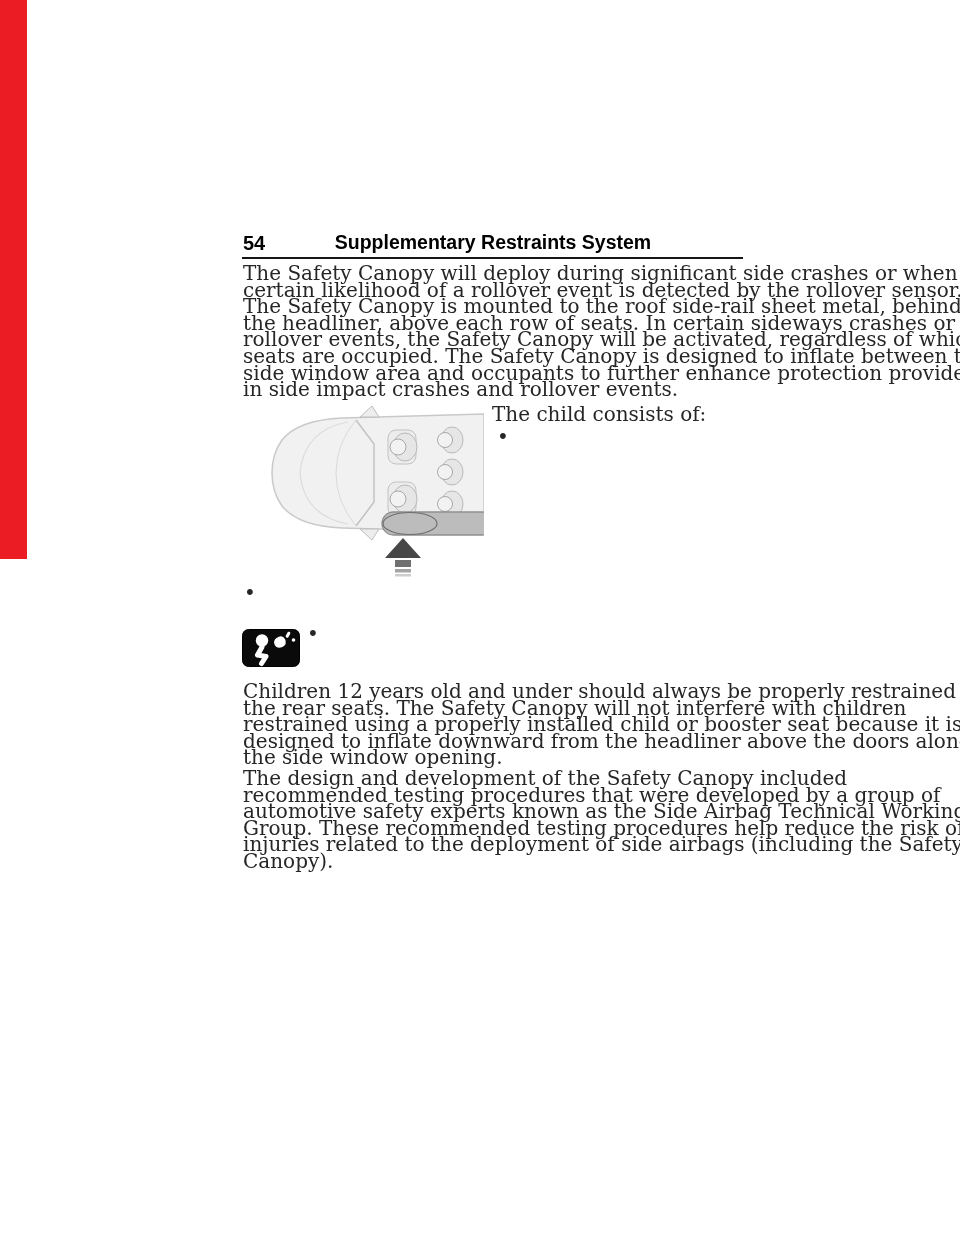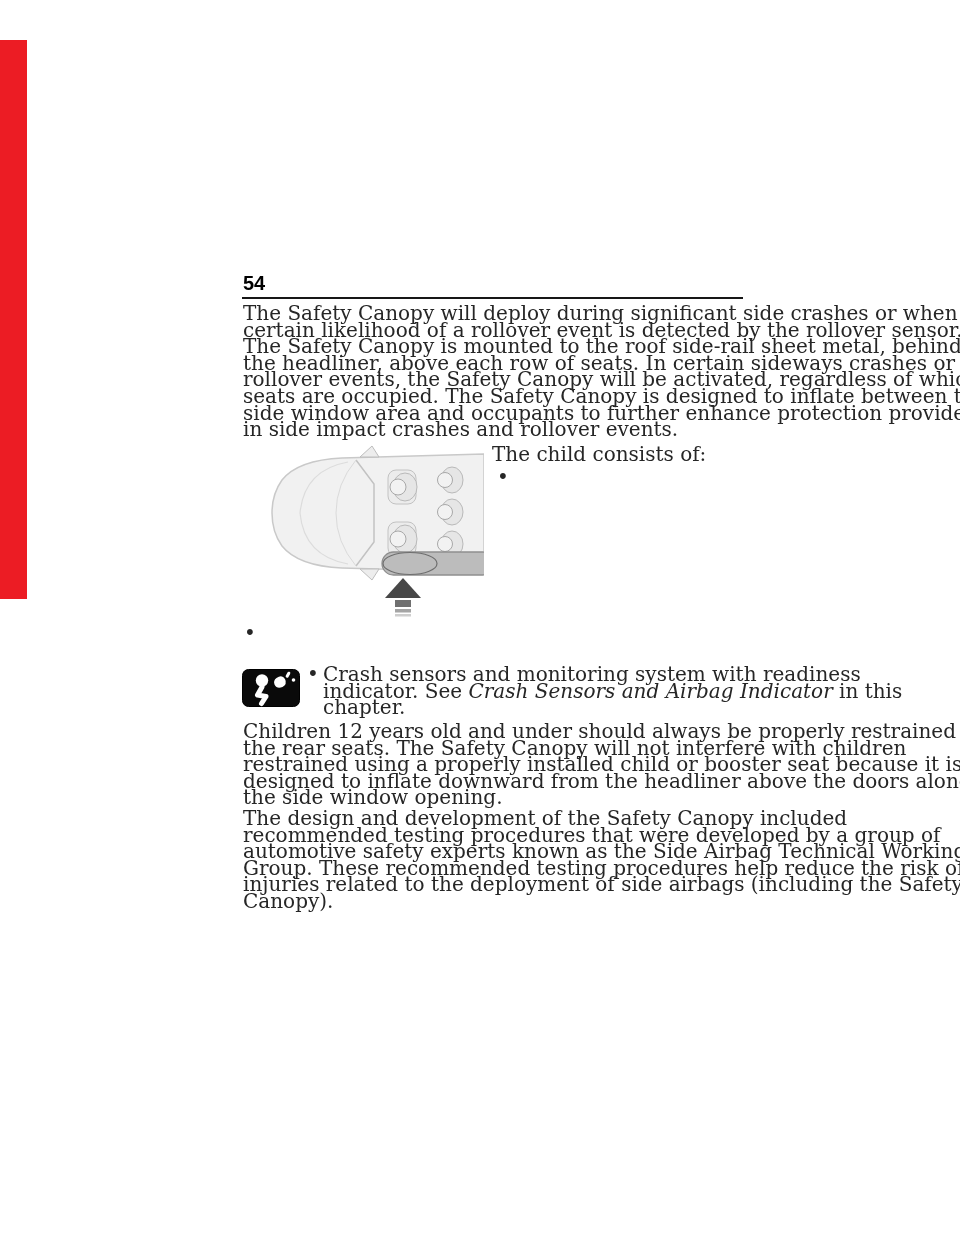--- a/index.html
+++ b/index.html
@@ -1,18 +1,18 @@
 <!DOCTYPE html>
 <html style="--accent-red: #ec1c24; --footer-gray: #8f9095; --watermark-gray: #8d8d8d; --text: #262626;"><head>
 <meta charset="utf-8">
 <style>
   html,body{margin:0;padding:0;background:#ffffff;}
   .page{
     position:relative;width:960px;height:1096px;background:#ffffff;overflow:hidden;
-    font-family:"DejaVu Serif","Liberation Serif",serif;color:var(--text,#262626);margin-top:40px;
+    font-family:"DejaVu Serif","Liberation Serif",serif;color:var(--text,#262626);
   }
   .abs{position:absolute;}
   .redbar{left:0;top:0;width:27px;height:559px;background:var(--accent-red,#ec1c24);}
   .hdr-num{
     left:243px;top:232px;font-family:"Liberation Sans",sans-serif;
     font-weight:bold;font-size:20px;color:#000;line-height:1.1;
   }
   .hdr-title{
     left:243px;top:232px;width:500px;text-align:center;
     font-family:"Liberation Sans",sans-serif;font-weight:bold;font-size:19.5px;color:#000;line-height:1.1;
@@ -47,20 +47,21 @@
   }
 </style>
 </head>
 <body>
 
 <div class="page">
 
   <div class="abs redbar"></div>
 
   <div class="abs hdr-num">54</div>
+  <div class="abs hdr-title">Supplementary Restraints System</div>
   <div class="abs hdr-rule"></div>
 
   <div class="abs body-text intro">The Safety Canopy will deploy during significant side crashes or when a
 certain likelihood of a rollover event is detected by the rollover sensor.
 The Safety Canopy is mounted to the roof side-rail sheet metal, behind
 the headliner, above each row of seats. In certain sideways crashes or
 rollover events, the Safety Canopy will be activated, regardless of which
 seats are occupied. The Safety Canopy is designed to inflate between the
 side window area and occupants to further enhance protection provided
 in side impact crashes and rollover events.</div>
@@ -104,23 +105,20 @@
   <svg class="abs airbag-icon" viewBox="0 0 58 38" width="58" height="38" xmlns="http://www.w3.org/2000/svg">
     <rect x="0.5" y="0.5" width="57" height="37" rx="6" fill="#0a0a0a" stroke="#000"></rect>
     <circle cx="20" cy="11.5" r="6.2" fill="#ffffff"></circle>
     <path d="M20 18 L15.5 26 L24 27.5 L19.5 34.5" fill="none" stroke="#ffffff" stroke-width="5" stroke-linecap="round" stroke-linejoin="round"></path>
     <path d="M34.5 9 q5.5 -4 8.5 1 q2.5 5 -2.5 8 q-5.5 2.5 -8 -2.5 q-1.5 -4 2 -6.5" fill="#ffffff"></path>
     <rect x="44.5" y="2.5" width="3" height="6.5" rx="1.5" transform="rotate(28 46 5.7)" fill="#ffffff"></rect>
     <circle cx="51.5" cy="11" r="1.8" fill="#ffffff"></circle>
   </svg>
 
   <div class="abs body-text crash-dot">•</div>
-  <div class="abs body-text crash-text"><span>Crash sensors and monitoring system with readiness
-indicator. See </span><span class="ital">Crash Sensors and Airbag Indicator</span><span> in this
-chapter.</span></div>
 
   <div class="abs body-text children-par">Children 12 years old and under should always be properly restrained in
 the rear seats. The Safety Canopy will not interfere with children
 restrained using a properly installed child or booster seat because it is
 designed to inflate downward from the headliner above the doors along
 the side window opening.</div>
 
   <div class="abs body-text design-par">The design and development of the Safety Canopy included
 recommended testing procedures that were developed by a group of
 automotive safety experts known as the Side Airbag Technical Working

